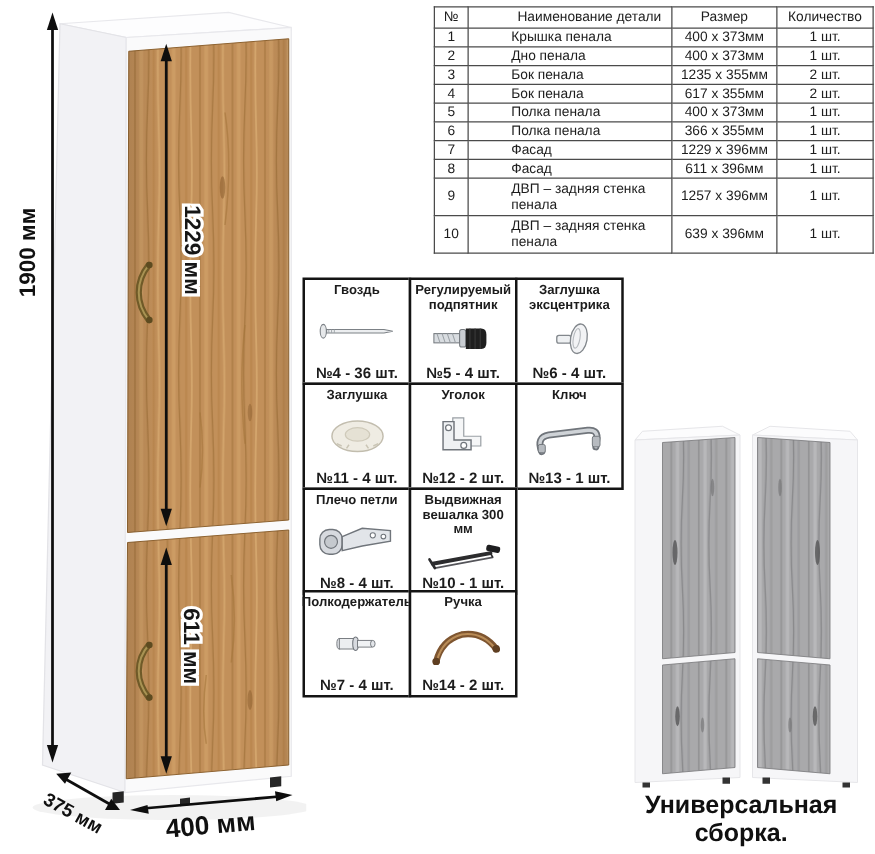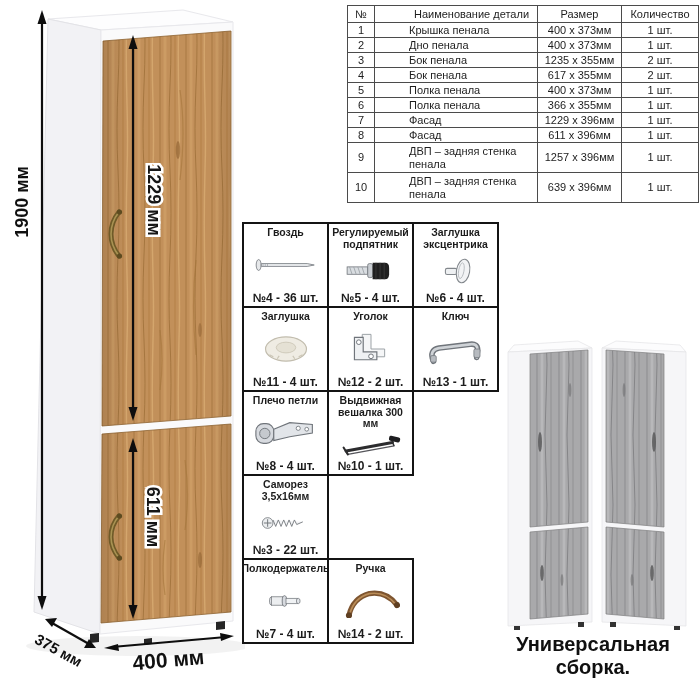--- a/index.html
+++ b/index.html
@@ -315,31 +315,20 @@
             <path d="M10 21 L12 25 M64 11 L66 15" stroke="#2c2c2e" stroke-width="1.6"></path>
             <path d="M7 17 l5 8" stroke="#2c2c2e" stroke-width="2.4" stroke-linecap="round"></path>
             <rect x="60" y="4" width="13" height="6" rx="2" transform="rotate(12 66 7)" fill="#1e1e20"></rect>
           </svg>
         </div>
         <div class="hw-count">№10 - 1 шт.</div>
       </div>
     </div>
 
     <div class="hw-row">
-      <div class="hw-cell">
-        <div class="hw-title">Саморез 3,5х16мм</div>
-        <div class="hw-icon">
-          <svg width="76" height="26" viewBox="0 0 78 34">
-            <circle cx="15" cy="17" r="7" fill="#eceef0" stroke="#75797e" stroke-width="1.1"></circle>
-            <path d="M15 12 v10 M10 17 h10" stroke="#75797e" stroke-width="1.3"></path>
-            <path d="M22 13 l3.5 8.5 l3.5 -8.5 l3.5 8.5 l3.5 -8.5 l3.5 8.5 l3.5 -8.5 l3.5 8.5 l3.5 -8.5 l3 6 l8 -3.5" fill="#f3f4f6" stroke="#75797e" stroke-width="1.2" stroke-linejoin="round"></path>
-          </svg>
-        </div>
-        <div class="hw-count">№3 - 22 шт.</div>
-      </div>
     </div>
 
     <div class="hw-row">
       <div class="hw-cell">
         <div class="hw-title">Полкодержатель</div>
         <div class="hw-icon">
           <svg width="76" height="26" viewBox="0 0 78 34">
             <ellipse cx="20" cy="17" rx="2.6" ry="5.5" fill="#e2e5e9" stroke="#75797e" stroke-width="1"></ellipse>
             <rect x="20" y="11.5" width="15" height="11" fill="#eceef0" stroke="#75797e" stroke-width="1"></rect>
             <ellipse cx="37" cy="17" rx="3" ry="7" fill="#d7dadf" stroke="#70757b" stroke-width="1.1"></ellipse>

